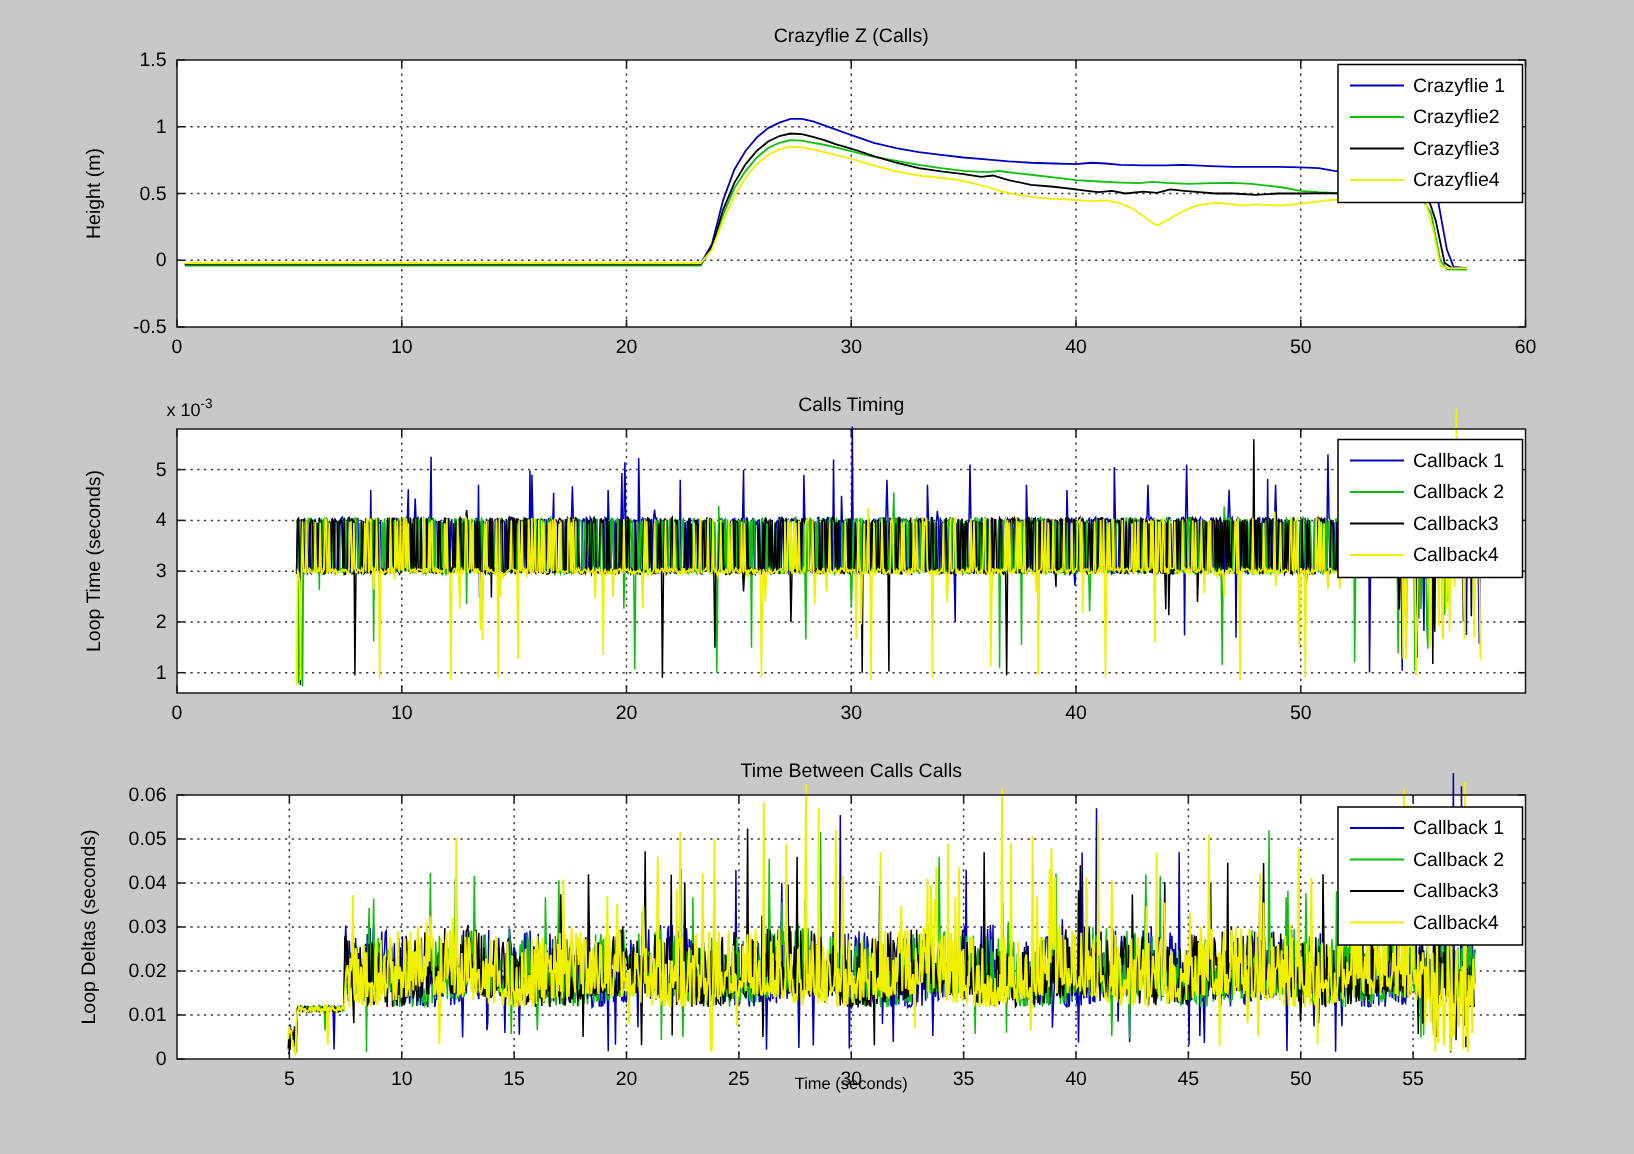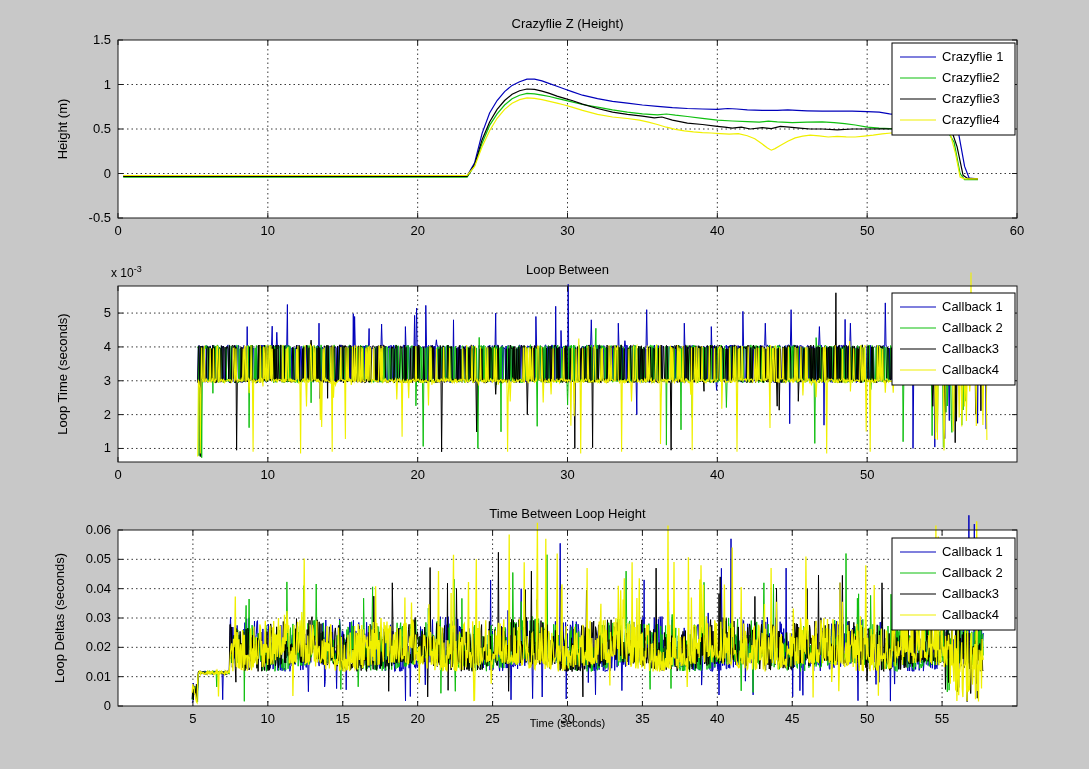--- a/index.html
+++ b/index.html
@@ -245,21 +245,21 @@
           <text x="942" y="556" font-size="13" fill="#000" font-family="&quot;Liberation Sans&quot;, sans-serif">Callback 1</text>
           <line x1="900" y1="573" x2="936" y2="573" stroke="#0fbf0f" stroke-width="1.2"></line>
           <text x="942" y="577" font-size="13" fill="#000" font-family="&quot;Liberation Sans&quot;, sans-serif">Callback 2</text>
           <line x1="900" y1="594" x2="936" y2="594" stroke="#000000" stroke-width="1.2"></line>
           <text x="942" y="598" font-size="13" fill="#000" font-family="&quot;Liberation Sans&quot;, sans-serif">Callback3</text>
           <line x1="900" y1="615" x2="936" y2="615" stroke="#f0f000" stroke-width="1.2"></line>
           <text x="942" y="619" font-size="13" fill="#000" font-family="&quot;Liberation Sans&quot;, sans-serif">Callback4</text>
         </g>
       </g>
     </svg>
-  <div class="ptitle" id="title-0">Crazyflie Z (Height)</div>
-  <div class="ptitle" id="title-1">Loop Between</div>
-  <div class="ptitle" id="title-2">Time Between Loop Height</div>
+  <div class="ptitle" id="title-0">Crazyflie Z (Calls)</div>
+  <div class="ptitle" id="title-1">Calls Timing</div>
+  <div class="ptitle" id="title-2">Time Between Calls Calls</div>
   <div class="ylab" id="ylab-0">Height (m)</div>
   <div class="ylab" id="ylab-1">Loop Time (seconds)</div>
   <div class="ylab" id="ylab-2">Loop Deltas (seconds)</div>
   <div class="expon" id="exp-1"><span>x 10</span><sup>-3</sup></div>
   <div class="xlab" id="xlab-2">Time (seconds)</div>
 </div>
 
 </body></html>

